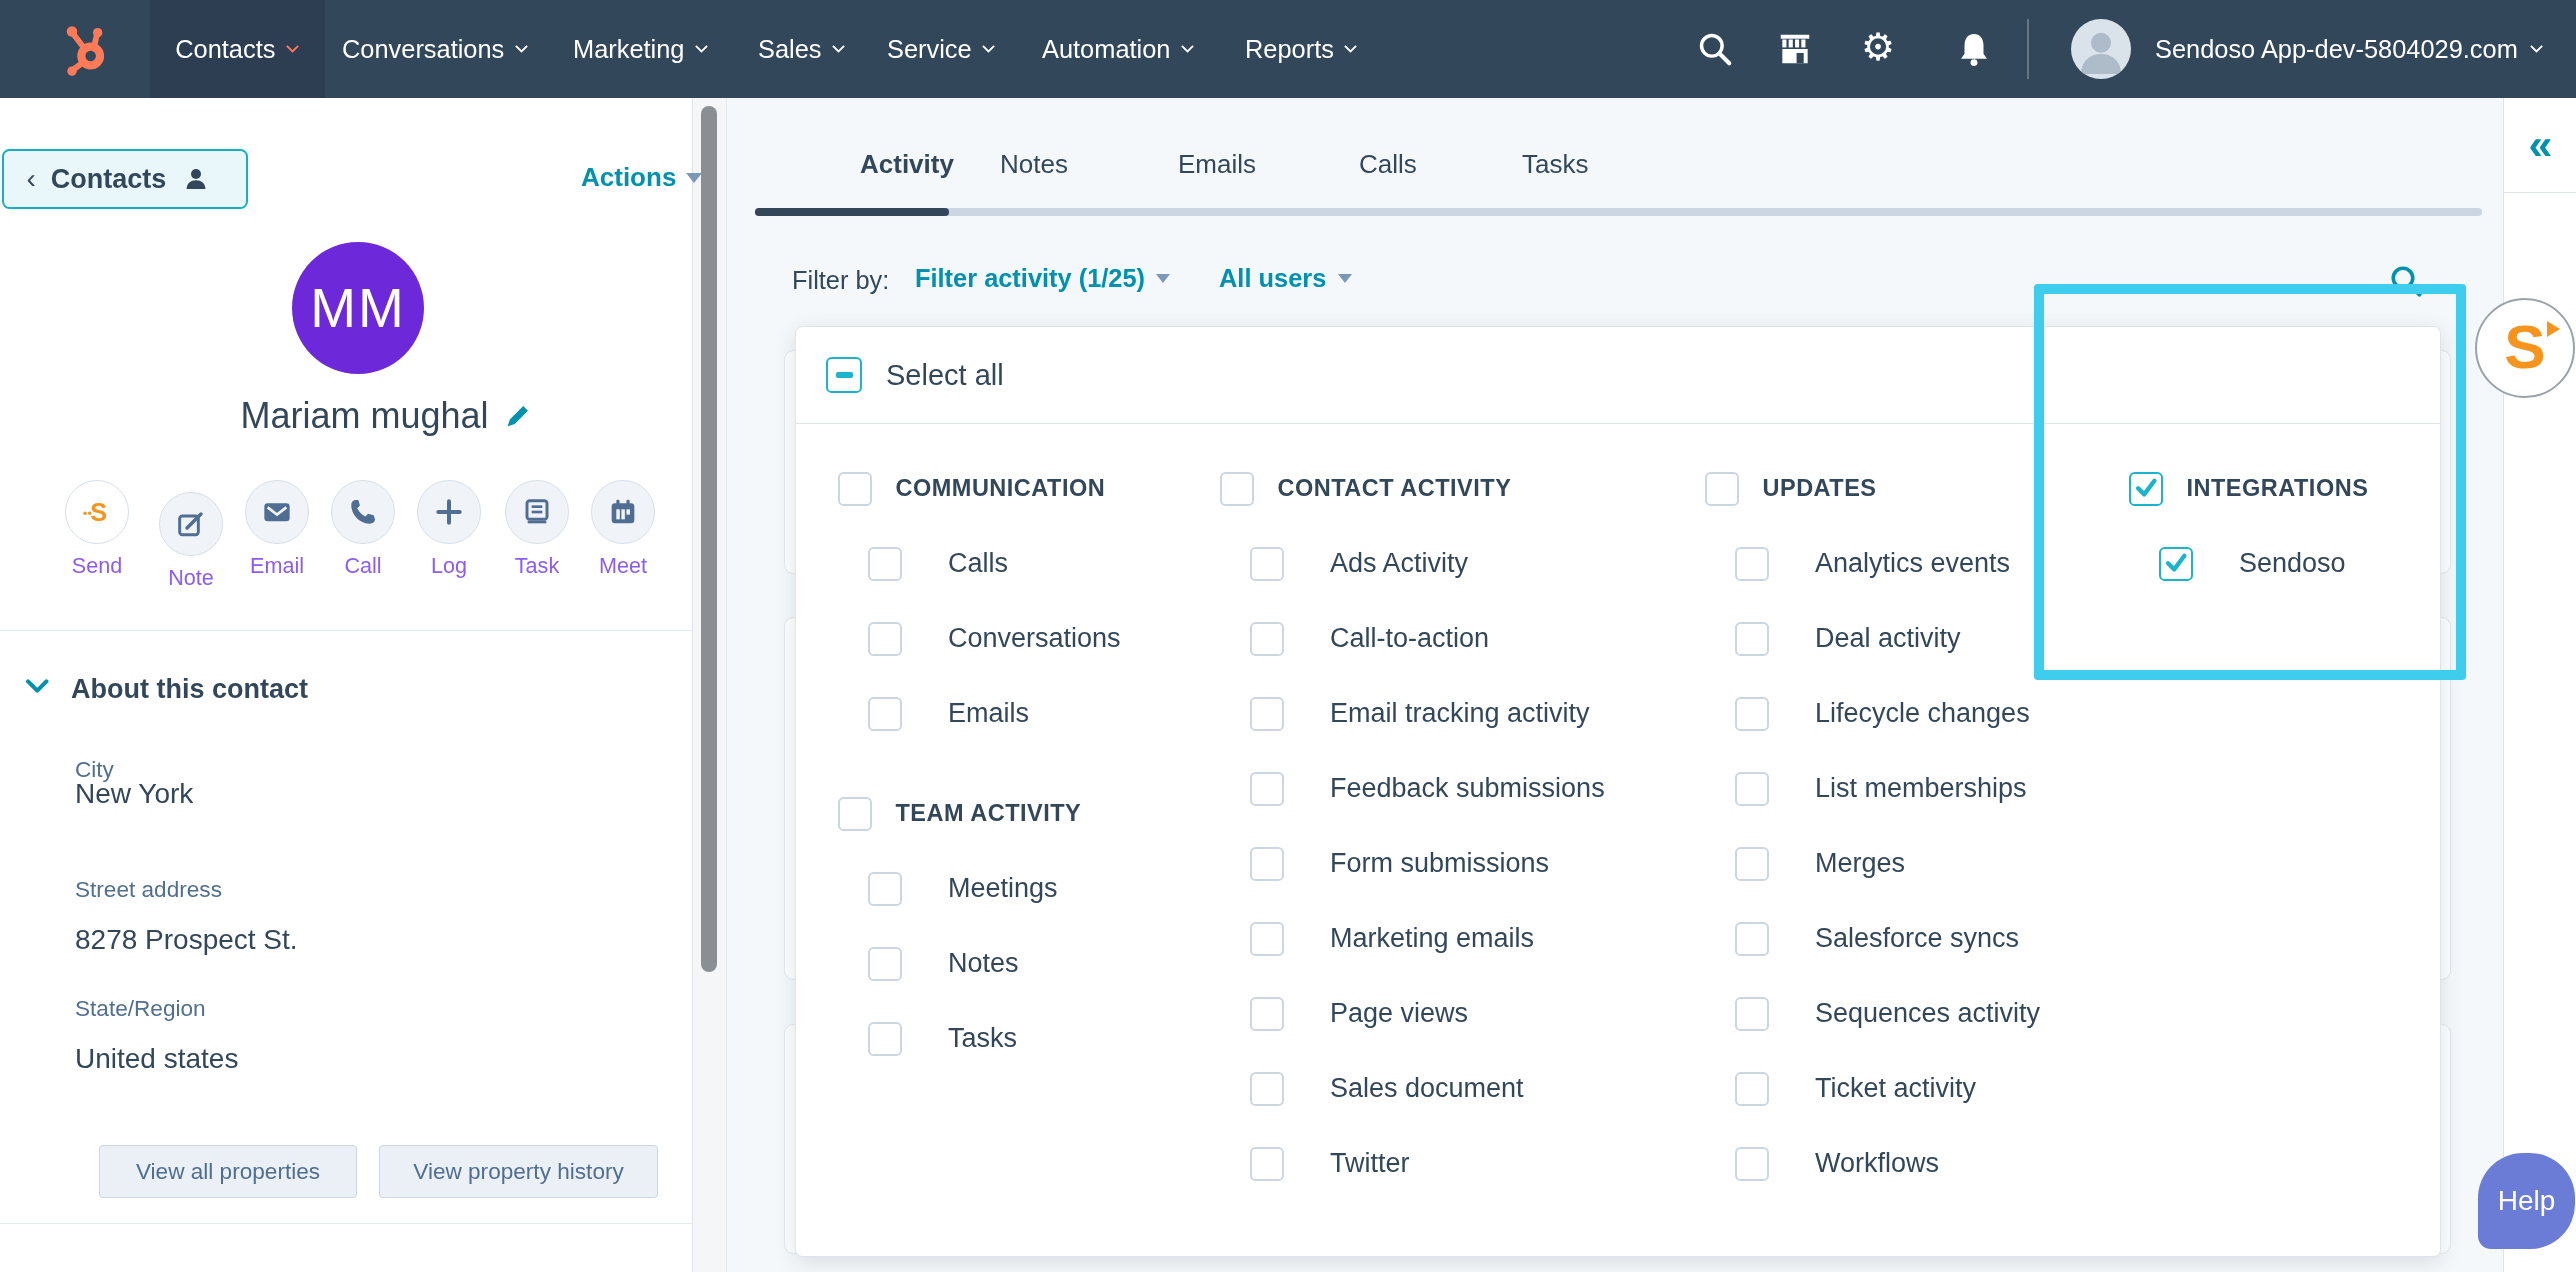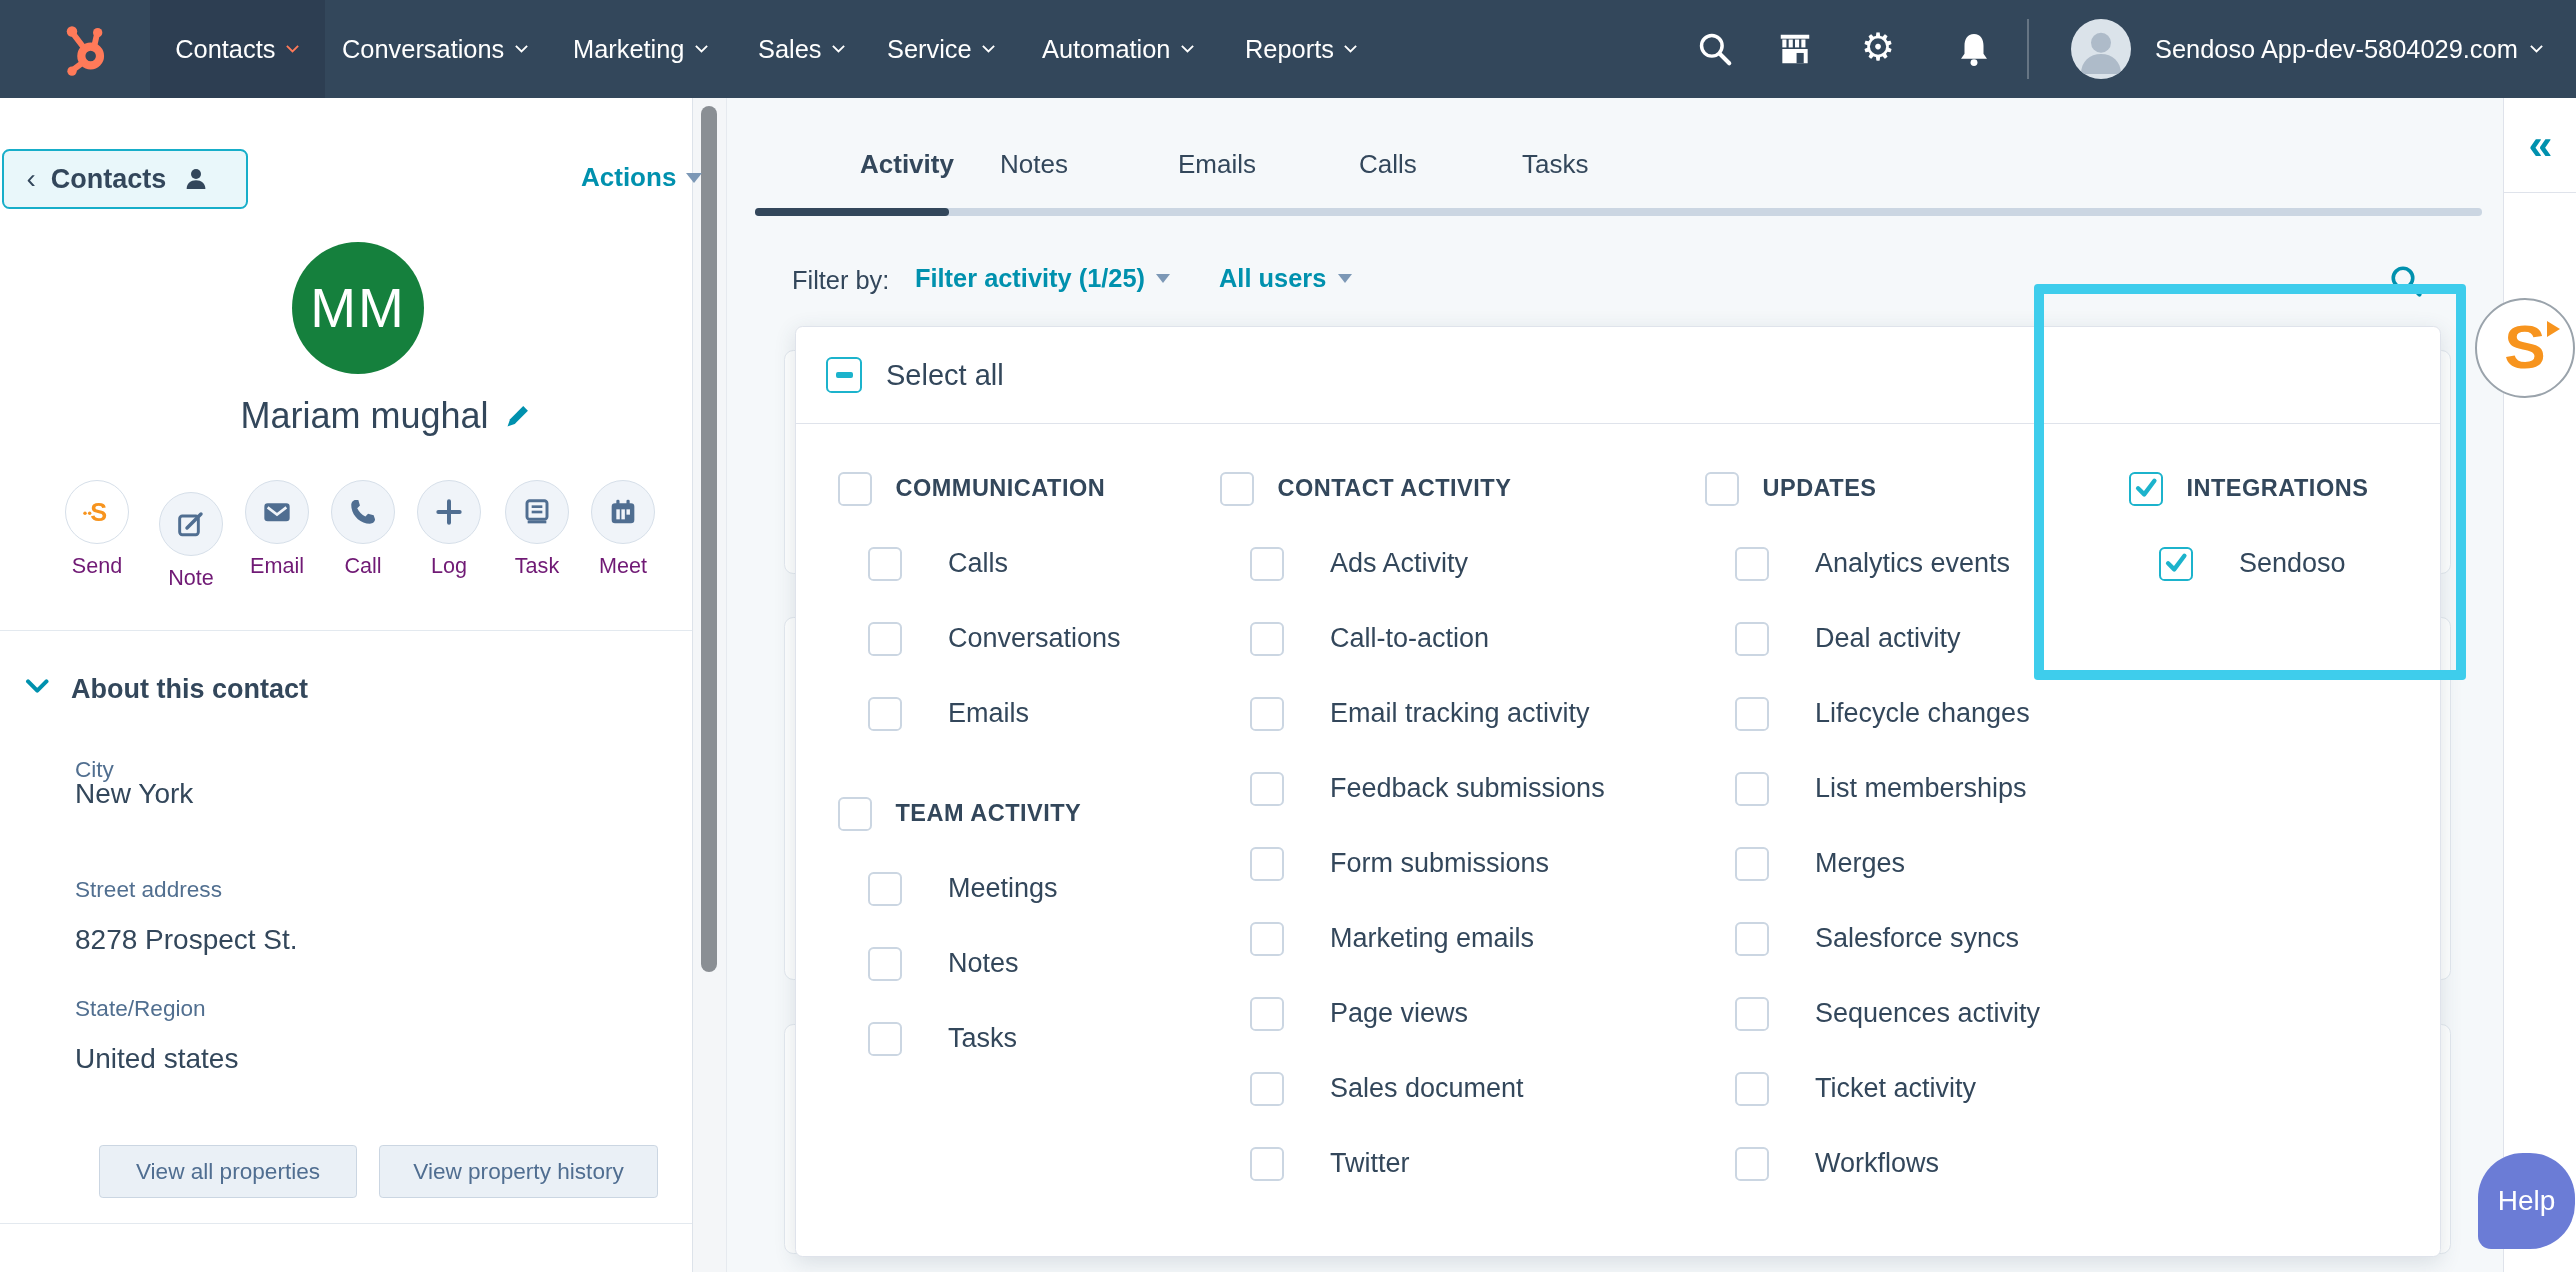--- a/index.html
+++ b/index.html
@@ -25,30 +25,30 @@
 
   
   #sidebar{left:0;top:98px;width:692px;height:1174px;background:#fff;z-index:10;}
   #back-box{left:1.9px;top:51px;width:220px;height:56px;border:2.8px solid #17aec9;background:#e9f7fa;
             border-radius:7.5px;display:flex;align-items:center;gap:15px;padding-left:22.6px;cursor:pointer;}
   #back-chevron{font-size:28px;color:#33475b;line-height:1;}
   #back-label{font-size:27px;font-weight:bold;color:#33475b;}
   #actions-btn{left:581px;top:64px;display:flex;align-items:center;gap:9.4px;cursor:pointer;}
   #actions-label{color:var(--teal);font-weight:bold;font-size:26px;}
   .tri-down{width:0;height:0;border-left:8.5px solid transparent;border-right:8.5px solid transparent;border-top:10.3px solid #7c98b6;}
-  #contact-avatar{left:292px;top:144px;width:132px;height:132px;border-radius:50%;background:#15803d;
+  #contact-avatar{left:292px;top:144px;width:132px;height:132px;border-radius:50%;background:#6d28d9;
                   display:flex;align-items:center;justify-content:center;color:#fff;font-size:55px;letter-spacing:1.9px;}
   #contact-name-row{left:0;top:297px;width:692px;display:flex;align-items:center;justify-content:center;gap:15px;padding-left:40px;}
   #contact-name{font-size:36px;color:#33475b;font-weight:500;}
   #quick-actions{left:0;top:382px;width:692px;height:151px;}
   .qa-btn{position:absolute;width:88px;text-align:center;cursor:pointer;}
   .qa-circle{width:62px;height:62px;border-radius:50%;border:1.9px solid #d6dfe9;background:#f0f4f9;
              margin:0 auto;display:flex;align-items:center;justify-content:center;}
   .qa-circle.send{background:#fff;}
-  .qa-label{margin-top:9.4px;font-size:21.6px;color:#701a75;}
+  .qa-label{margin-top:9.4px;font-size:21.6px;color:#8b5cf6;}
   .sb-divider{left:0;width:692px;height:0.9px;background:#e3e9ef;}
   #about-chevron{left:24.5px;top:580px;width:24.5px;height:17px;}
   #about-title{left:71px;top:576px;font-size:27px;font-weight:bold;color:#33475b;}
   .field-label{left:75px;font-size:22.6px;color:var(--slate);}
   .field-value{left:75px;font-size:28px;color:#33475b;}
   .sb-btn{top:1047px;height:51px;background:#eaf0f6;border:1.9px solid #cbd6e2;border-radius:3.8px;
           display:flex;align-items:center;justify-content:center;font-size:22.6px;color:#506e91;cursor:pointer;}
 
   
   #scroll-strip{left:692px;top:98px;width:33px;height:1174px;background:#f4f6f8;

